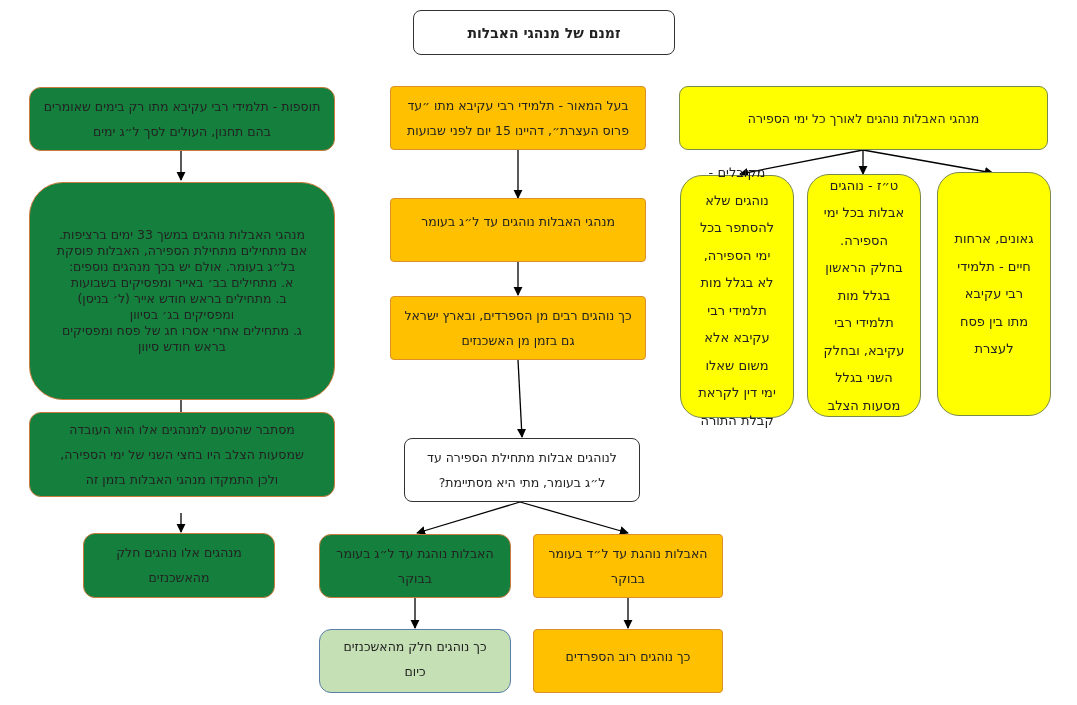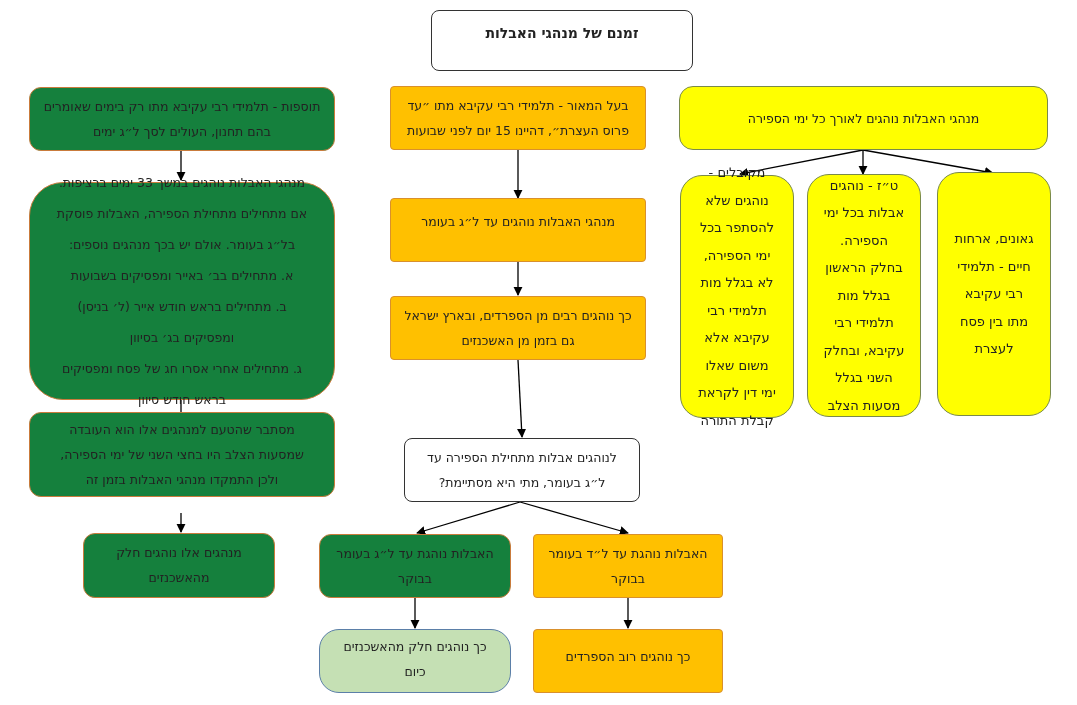--- a/index.html
+++ b/index.html
@@ -3,27 +3,27 @@
 <meta charset="utf-8">
 <style>
   html, body { margin: 0; padding: 0; background: #ffffff; }
   body { width: 1077px; height: 705px; position: relative; overflow: hidden;
          font-family: "DejaVu Sans", sans-serif; }
   .node { position: absolute; box-sizing: border-box; display: flex; align-items: center;
           justify-content: center; text-align: center; direction: rtl; color: #222;
           font-size: 12.5px; line-height: 25px; padding: 4px 10px; }
   .title { background: #fff; border: 1.5px solid #333; border-radius: 8px; font-weight: bold;
            font-size: 14px; align-items: flex-start; padding-top: 10px; }
-  .yellow { background: #ffff00; border: 1.5px solid #7a8a4a; border-radius: 14px; }
+  .yellow { background: #ffff00; border: 1.5px solid #7a8a4a; border-radius: 9px; }
   .yellow-tall { background: #ffff00; border: 1.5px solid #7a8a4a; border-radius: 22px; font-size: 13px; line-height: 27.5px; padding: 4px 6px; }
   .orange { background: #ffc000; border: 1.5px solid #d9902c; border-radius: 4px; }
   .green { background: #15803d; border: 1.5px solid #c97b3c; border-radius: 12px; }
-  .green-blue { background: #c5e0b4; border: 1.5px solid #5b7fa8; border-radius: 20px; }
+  .green-blue { background: #c5e0b4; border: 1.5px solid #5b7fa8; border-radius: 12px; }
   .white { background: #fff; border: 1.5px solid #333; border-radius: 8px; }
-  .big-round { border-radius: 34px; line-height: 31px; }
+  .big-round { border-radius: 34px; line-height: 16px; }
   .top-align { align-items: flex-start; padding-top: 12px; }
   svg.arrows { position: absolute; left: 0; top: 0; }
   .txt { white-space: pre-line; }
 </style>
 </head>
 <body>
 
 <svg class="arrows" width="1077" height="705">
   <defs>
     <marker id="ah" viewBox="0 0 10 10" refX="9" refY="5" markerWidth="7" markerHeight="7" orient="auto">
@@ -41,21 +41,21 @@
   <line x1="520" y1="502" x2="417" y2="533" stroke="#000" stroke-width="1.3" marker-end="url(#ah)"></line>
   <line x1="520" y1="502" x2="628" y2="533" stroke="#000" stroke-width="1.3" marker-end="url(#ah)"></line>
   <line x1="415" y1="598" x2="415" y2="628" stroke="#000" stroke-width="1.3" marker-end="url(#ah)"></line>
   <line x1="628" y1="598" x2="628" y2="628" stroke="#000" stroke-width="1.3" marker-end="url(#ah)"></line>
 
   <line x1="181" y1="151" x2="181" y2="180" stroke="#000" stroke-width="1.3" marker-end="url(#ah)"></line>
   <line x1="181" y1="400" x2="181" y2="426" stroke="#000" stroke-width="1.3" marker-end="url(#ah)"></line>
   <line x1="181" y1="513" x2="181" y2="532" stroke="#000" stroke-width="1.3" marker-end="url(#ah)"></line>
 </svg>
 
-<div class="node title" style="left:431px;top:10px;width:262px;height:61px;">זמנם של מנהגי האבלות</div>
+<div class="node title" style="left:413px;top:10px;width:262px;height:45px;">זמנם של מנהגי האבלות</div>
 
 <div class="node yellow" style="left:679px;top:86px;width:369px;height:64px;">מנהגי האבלות נוהגים לאורך כל ימי הספירה</div>
 <div class="node yellow-tall txt" style="left:937px;top:172px;width:114px;height:244px;">גאונים, ארחות
 חיים - תלמידי
 רבי עקיבא
 מתו בין פסח
 לעצרת</div>
 <div class="node yellow-tall txt" style="left:807px;top:174px;width:114px;height:243px;">ט״ז - נוהגים
 אבלות בכל ימי
 הספירה.

